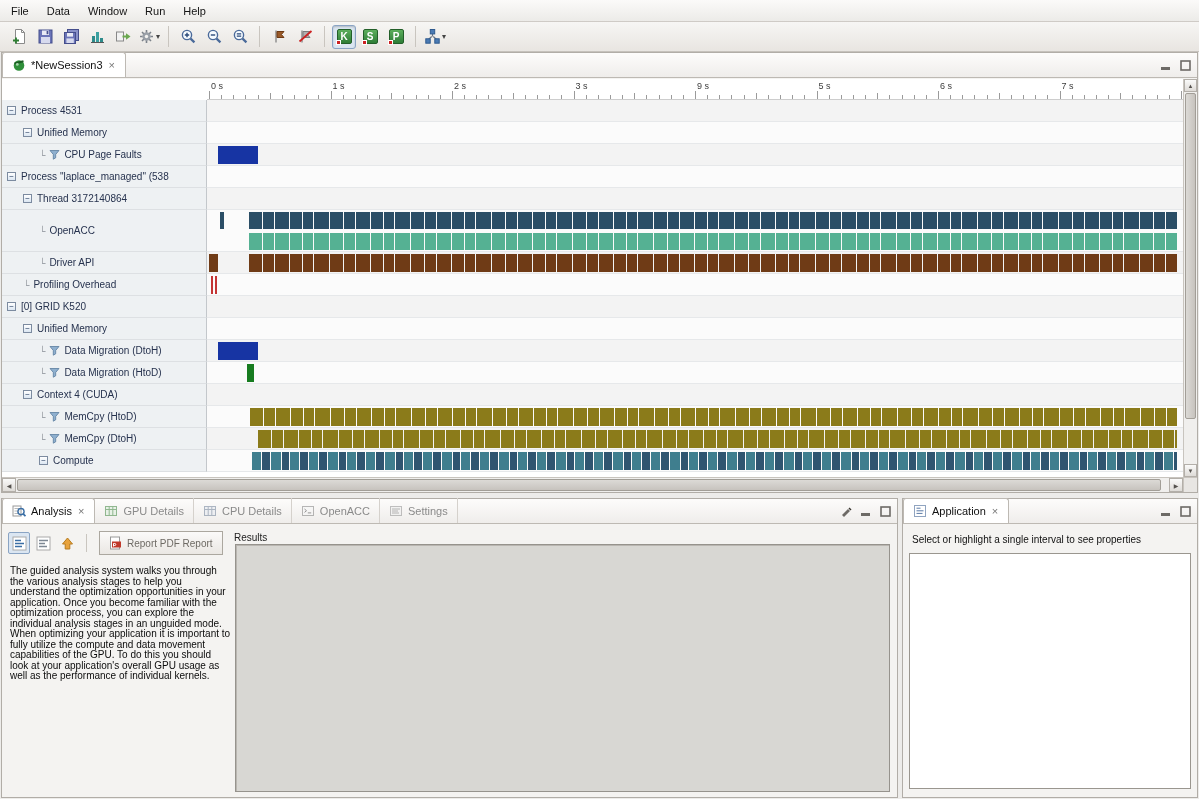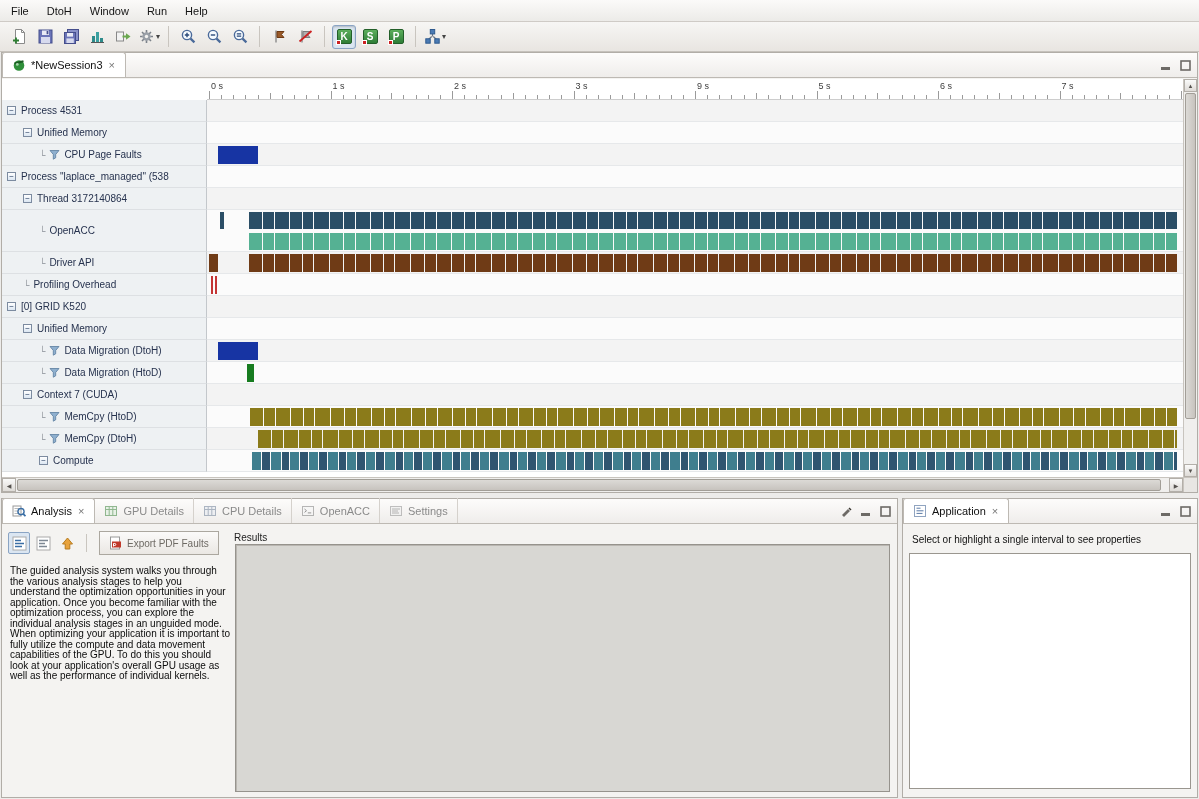--- a/index.html
+++ b/index.html
@@ -68,21 +68,21 @@
   .results-label{position:absolute;top:7px;left:232px;font-size:10px;color:#222}
   .results-box{position:absolute;top:19px;left:233px;right:7px;bottom:5px;background:#d8d7d3;border:1px solid #96938d;box-shadow:inset 1px 1px 0 #b9b6b1}
   .prop-hint{position:absolute;top:9px;left:9px;right:8px;font-size:10px;color:#111}
   .prop-box{position:absolute;top:28px;left:6px;right:6px;bottom:8px;background:#fff;border:1px solid #9a968f}
 </style>
 </head>
 <body>
 
 <div class="menubar">
     <span class="menu-item">File</span>
-    <span class="menu-item">DtoH</span>
+    <span class="menu-item">Data</span>
     <span class="menu-item">Window</span>
     <span class="menu-item">Run</span>
     <span class="menu-item">Help</span>
   </div>
 
 <div class="toolbar">
     <span class="tb-btn">
       <span>
         <svg width="17" height="17">
           <path d="M4.5 1.5h6l3 3v11h-9z" fill="#fff" stroke="#8a8a8a"></path>
@@ -644,21 +644,21 @@
             </span>
             <span class="rtext">Data Migration (HtoD)</span>
           </div>
           <div class="rtrack">
             <div class="seg" style="left: 39.665px; top: 2px; width: 7.29px; height: 18px; background: rgb(23, 124, 32);"></div>
           </div>
         </div>
         <div class="trow alt" style="height: 22px;">
           <div class="rlabel" style="padding-left: 21px;">
             <span class="collapse-box">−</span>
-            <span class="rtext">Context 7 (CUDA)</span>
+            <span class="rtext">Context 4 (CUDA)</span>
           </div>
           <div class="rtrack"></div>
         </div>
         <div class="trow" style="height: 22px;">
           <div class="rlabel" style="padding-left: 37px;">
             <span class="branch">└</span>
             <span class="ficon">
               <svg width="11" height="11">
                 <path d="M1 1.5h9L6.7 5.4v3.4L4.3 10.2V5.4z" fill="#8fb0cf" stroke="#5b7c9e" stroke-width="0.8"></path>
               </svg>
@@ -1030,21 +1030,21 @@
       </span>
       <span class="tb-sep"></span>
       <button class="export-btn">
         <span>
           <svg width="13" height="14">
               <rect x="1.5" y="1" width="9" height="12" fill="#fff" stroke="#999"></rect>
               <rect x="3" y="5.5" width="9" height="6" fill="#c0392b"></rect>
               <path d="M4.5 10.5v-3h1.3a1 1 0 010 2H4.5" stroke="#fff" fill="none" stroke-width="1"></path>
             </svg>
         </span>
-        <span>Export PDF Faults</span>
+        <span>Report PDF Report</span>
       </button>
     </div>
     <div class="stage-col">
       <div class="stage-desc">The guided analysis system walks you through the various analysis stages to help you understand the optimization opportunities in your application. Once you become familiar with the optimization process, you can explore the individual analysis stages in an unguided mode. When optimizing your application it is important to fully utilize the compute and data movement capabilities of the GPU. To do this you should look at your application's overall GPU usage as well as the performance of individual kernels.</div>
     </div>
     <div class="results-label">Results</div>
     <div class="results-box"></div>
   </div>
 </div>
 

